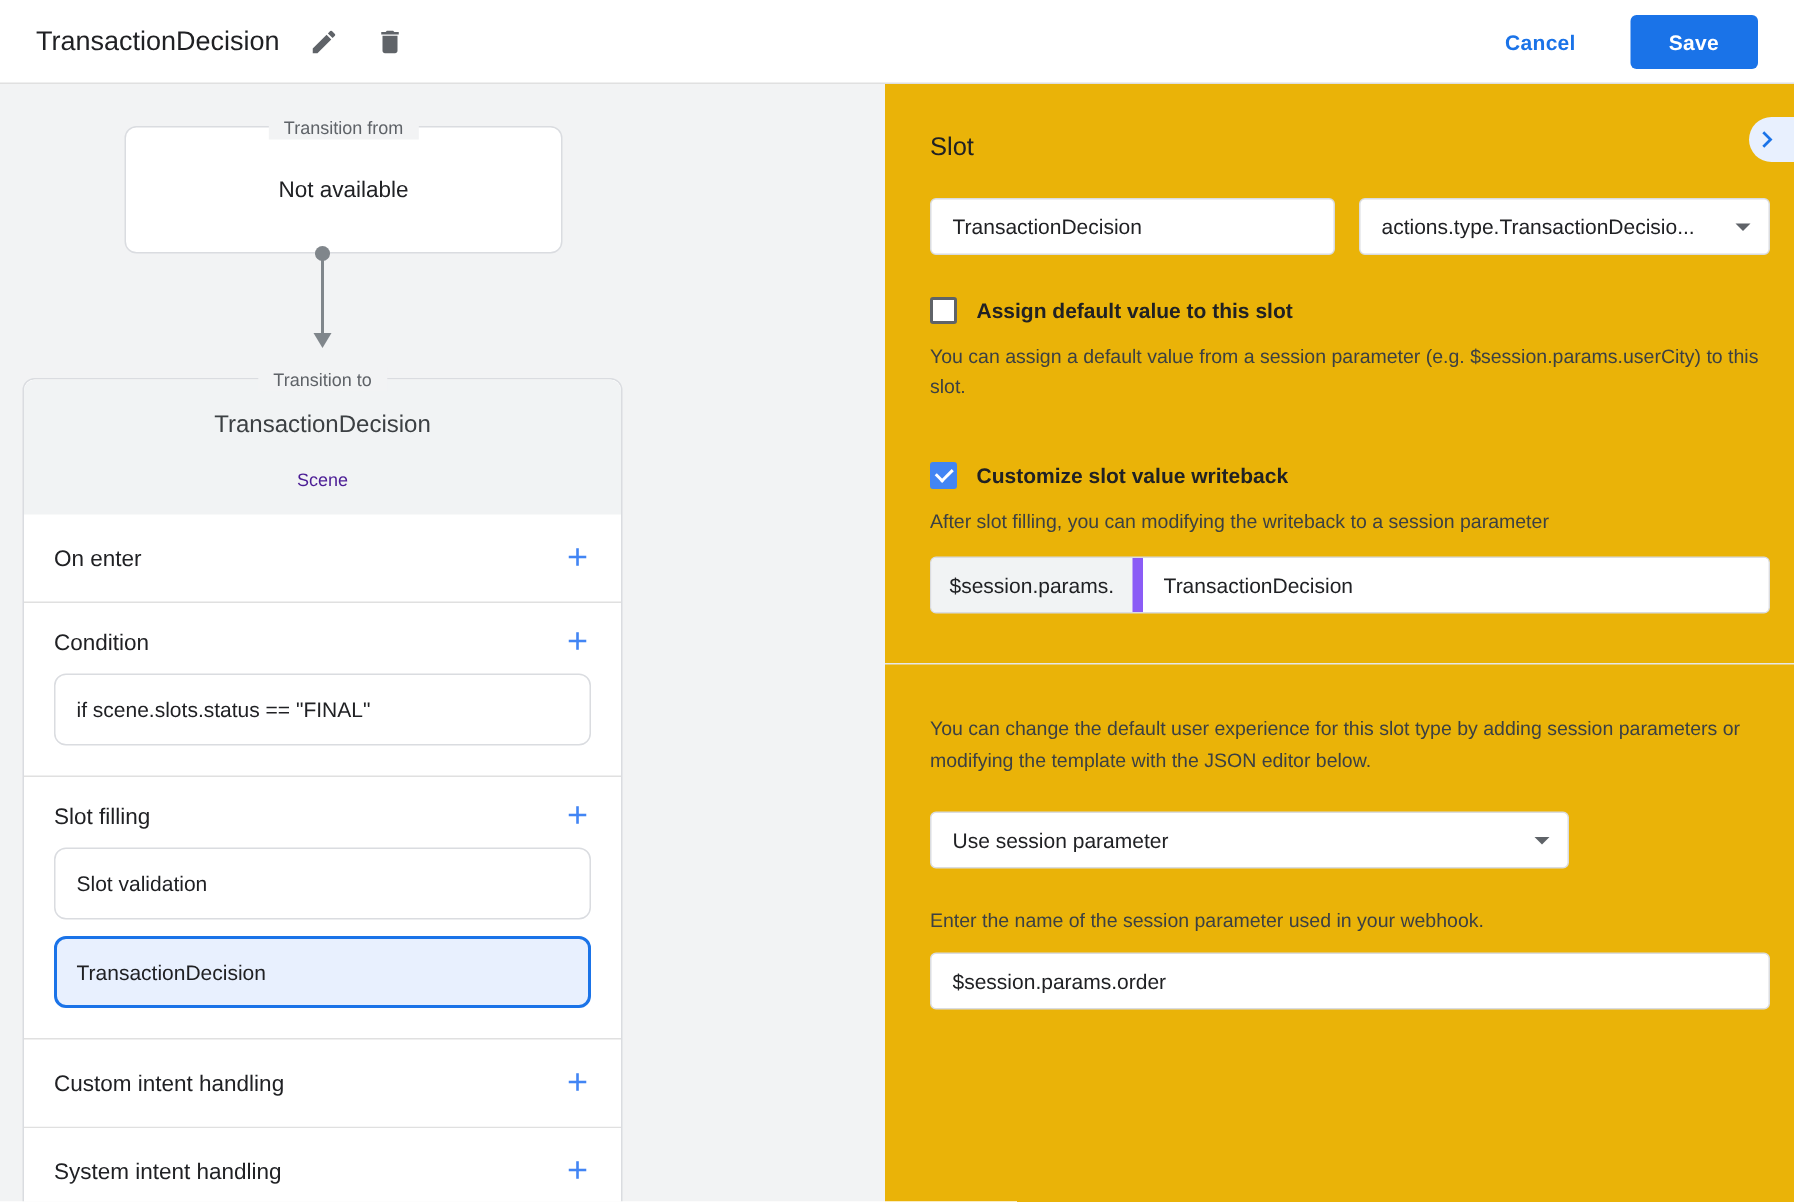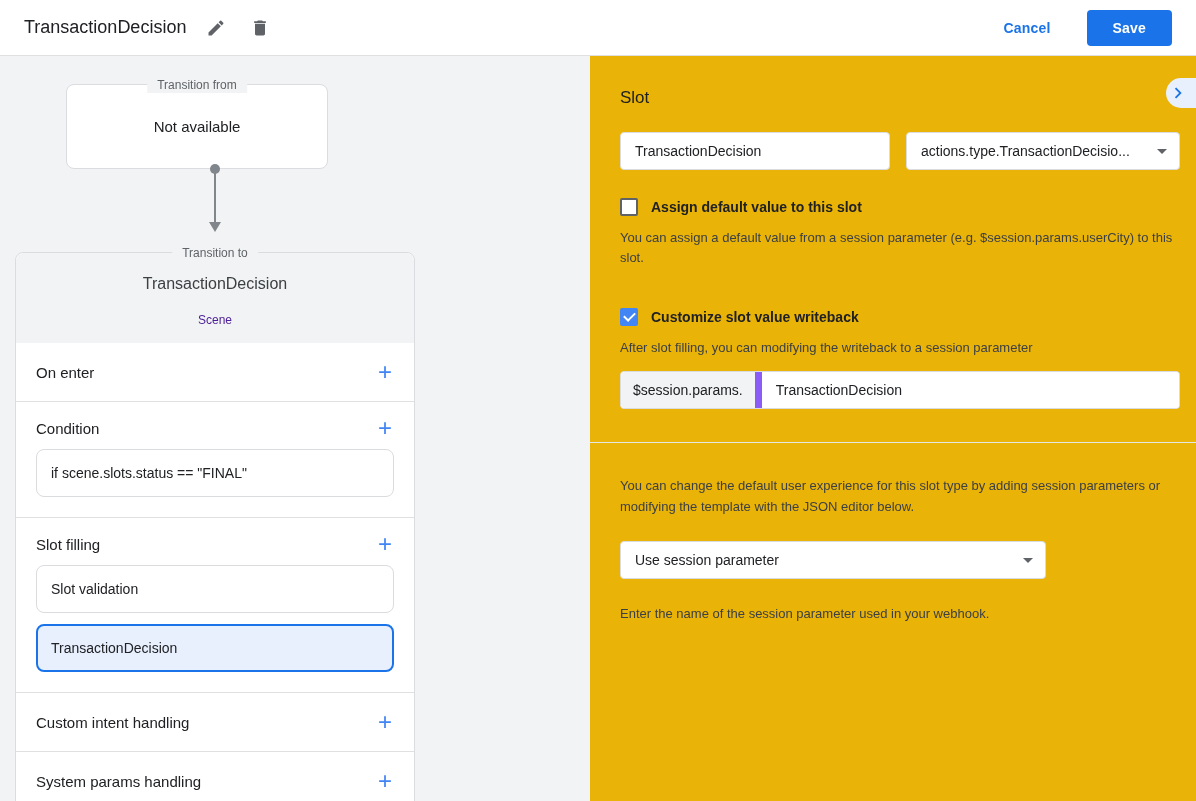--- a/index.html
+++ b/index.html
@@ -38,21 +38,21 @@
   
   .content { display:flex; height:745px; }
   .left-panel {
     width:590px; flex:none; background:#f2f3f4; position:relative;
     overflow:hidden;
   }
   .right-panel { flex:1; background:#eab308; position:relative; padding:0 16px 0 30px; }
 
   
   .from-box {
-    position:absolute; left:66px; top:28px; width:262px; height:85px;
+    position:absolute; left:83px; top:28px; width:292px; height:85px;
     background:#fff; border:1px solid #dadce0; border-radius:8px;
   }
   .legend {
     position:absolute; top:-8px; left:50%; transform:translateX(-50%);
     background:#f2f3f4; padding:0 10px; font-size:12px; color:#5f6368;
     white-space:nowrap; line-height:16px;
   }
   .from-content {
     width:100%; height:100%; display:flex; align-items:center;
     justify-content:center; font-size:15px; color:#202124;
@@ -259,21 +259,21 @@
 
       <div class="scene-section">
         <div class="section-row simple">
           <span class="section-label">Custom intent handling</span>
           <button class="add-btn"><span>+</span></button>
         </div>
       </div>
 
       <div class="scene-section scene-bottom-row">
         <div class="section-row simple">
-          <span class="section-label">System params handling</span>
+          <span class="section-label">System intent handling</span>
           <button class="add-btn"><span>+</span></button>
         </div>
       </div>
     </div>
   </div>
 
   <div class="right-panel">
 
     <button class="collapse-btn">
       <span style="display:flex;">
@@ -315,14 +315,15 @@
 
     <p class="configure-desc">You can change the default user experience for this slot type by adding session parameters or modifying the template with the JSON editor below.</p>
 
     <div class="select-box method-select">
       <span class="select-value">Use session parameter</span>
       <span class="caret-down"></span>
     </div>
 
     <p class="param-label">Enter the name of the session parameter used in your webhook.</p>
 
+    <input class="text-input param-input" type="text" value="$session.params.order" style="">
   </div>
 </div>
 
 </body></html>

